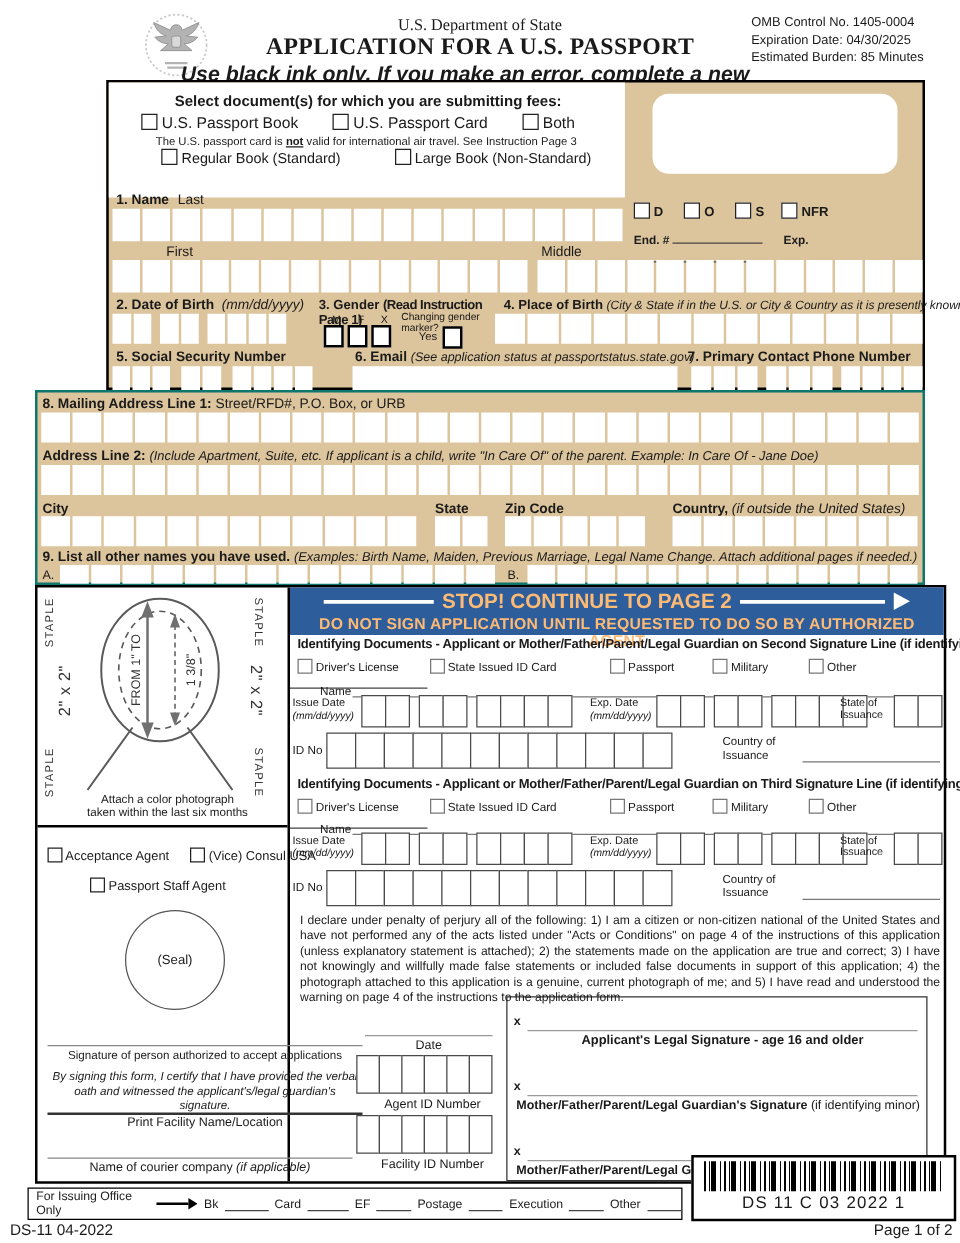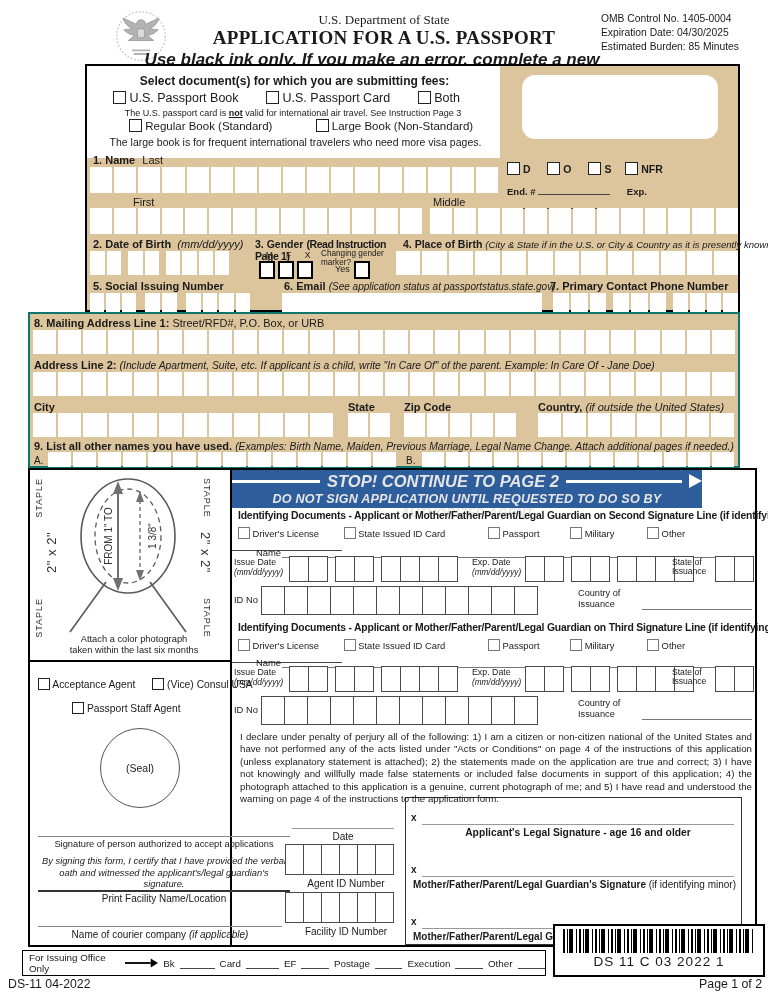--- a/index.html
+++ b/index.html
@@ -65,21 +65,20 @@
       </div>
       <div class="abs cap" style="left:6px;top:42px;width:400px;font-size:9px;">
         <span>The U.S. passport card is </span><span class="b" style="text-decoration:underline;">not</span><span> valid for international air travel. See Instruction Page 3</span>
       </div>
       <div class="abs" style="left:42px;top:53px;width:370px;font-size:11.5px;">
         <span class="cb"></span>
         <span>Regular Book (Standard)</span>
         <span class="cb" style="margin-left:40px;"></span>
         <span>Large Book (Non-Standard)</span>
       </div>
-      <div class="abs cap" style="left:6px;top:70px;width:405px;font-size:10.5px;">The large book is for frequent international travelers who need more visa pages.</div>
     </div>
 
     <div class="abs" style="left:435px;top:9px;width:196px;height:64px;background:#fff;border-radius:13px;"></div>
 
     <div class="abs b" style="left:420px;top:96px;font-size:10.5px;">
       <span class="cb"></span>
       <span>D</span>
       <span class="cb" style="margin-left:14px;"></span>
       <span>O</span>
       <span class="cb" style="margin-left:14px;"></span>
@@ -207,21 +206,21 @@
         <div class="cell"></div>
         <div class="cell"></div>
         <div class="cell"></div>
         <div class="cell"></div>
         <div class="cell"></div>
         <div class="cell"></div>
       </div>
 
     <div class="abs lab" style="left:6px;top:214px;">
       <span class="b">5.</span>
-      <span class="b">Social Issuing Number</span>
+      <span class="b">Social Security Number</span>
     </div>
     <div class="abs lab" style="left:197px;top:214px;white-space:nowrap;">
       <span class="b">6.</span>
       <span class="b">Email</span>
       <span class="i" style="font-size:10px;">(See application status at passportstatus.state.gov)</span>
     </div>
     <div class="abs lab" style="left:463px;top:214px;">
       <span class="b">7.</span>
       <span class="b">Primary Contact Phone Number</span>
     </div>
@@ -495,21 +494,21 @@
       <div class="abs cap" style="left:0px;top:81px;width:337px;font-size:10px;">
         <span class="b">Mother/Father/Parent/Legal Guardian's Signature</span><span> (if identifying minor)</span>
       </div>
       <div class="abs b" style="left:5px;top:118px;font-size:10px;">x</div>
       <div class="abs" style="left:16px;top:130px;width:312px;border-top:1px solid #999;"></div>
       <div class="abs cap" style="left:0px;top:133px;width:337px;font-size:10px;">
         <span class="b">Mother/Father/Parent/Legal Guardian's Signature</span><span> (if identifying minor)</span>
       </div>
     </div>
 
-    <div class="abs blue" style="left:202px;top:0;width:470px;height:38px;color:#e5e5e5;font-style:italic;">
+    <div class="abs blue" style="left:202px;top:0;width:523px;height:38px;color:#fdba74;">
       <div style="display:flex;align-items:center;justify-content:center;gap:7px;height:22px;">
         <div class="hl" style="width:88px;"></div>
         <div class="b" style="font-size:16.5px;white-space:nowrap;">STOP! CONTINUE TO PAGE 2</div>
         <div class="hl" style="width:116px;"></div>
         <div style="width:0;height:0;border-top:7px solid transparent;border-bottom:7px solid transparent;border-left:13px solid #fff;"></div>
       </div>
       <div class="cap b" style="font-size:12.6px;letter-spacing:.2px;">DO NOT SIGN APPLICATION UNTIL REQUESTED TO DO SO BY AUTHORIZED AGENT</div>
     </div>
 
     <div class="abs" style="left:202px;top:40px;width:525px;height:117px;">

